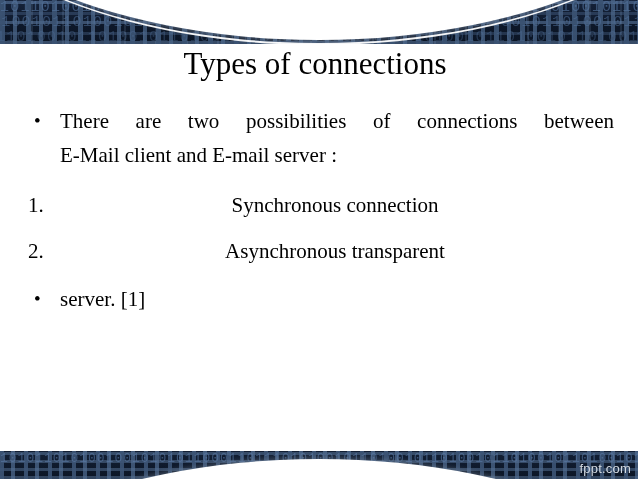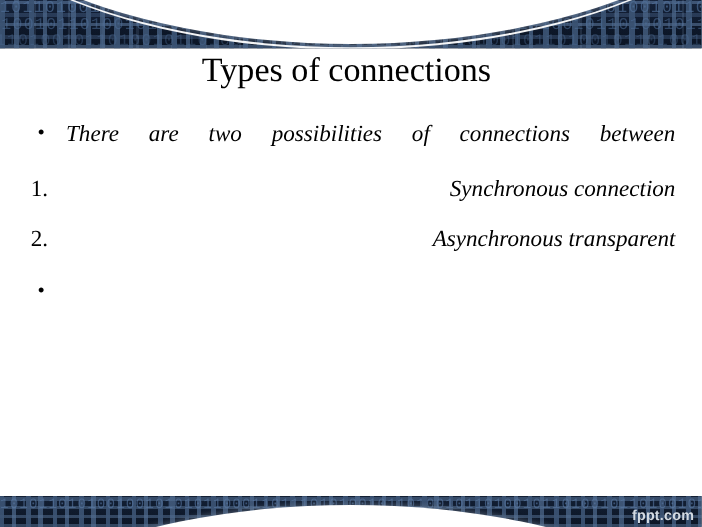--- a/index.html
+++ b/index.html
@@ -59,35 +59,35 @@
   }
   .band-bot .digits{position:absolute;left:0;top:1px;width:638px;height:28px;
       color:#5a7aa6;font-family:"Liberation Mono","DejaVu Sans Mono",monospace;
       font-size:13px;line-height:13px;letter-spacing:1px;white-space:nowrap;
       opacity:.6;overflow:hidden;}
   .arc-bot{position:absolute;left:-13%;bottom:-372px;width:126%;height:392px;
       background:#ffffff;border-radius:50%;
       box-shadow:0 -3px 5px -1px rgba(120,135,155,.45);}
   .watermark{position:absolute;right:7px;bottom:3px;
       font-family:"Liberation Sans","DejaVu Sans",sans-serif;
-      font-size:13px;font-weight:bold;color:#d3dae2;letter-spacing:.2px;}
+      font-size:13px;font-weight:normal;color:#d3dae2;letter-spacing:.2px;}
 
   
   .title{position:absolute;left:0;top:46px;width:630px;text-align:center;
       font-size:31px;line-height:36px;color:#000000;}
 
   .body{position:absolute;left:24px;top:104px;width:590px;color:#000;}
 
   .blk{display:flex;align-items:flex-start;}
   .b-mark{flex:0 0 auto;font-size:21px;line-height:34px;}
   .b-mark.dot{width:26px;padding-left:10px;font-size:19px;}
   .b-mark.num{width:28px;padding-left:4px;}
   .b-text{flex:1 1 auto;font-size:21px;line-height:34px;text-align:justify;
-      text-justify:inter-word;font-style:italic;}
-  .b-text.nojust{text-align:right;}
+      text-justify:inter-word;}
+  .b-text.nojust{text-align:center;}
   .b-text > .ln{display:block;}
   .b-text > .ln.j{text-align:justify;text-align-last:justify;}
 
   .gap-a{height:16px;}
   .gap-b{height:12px;}
   .gap-c{height:14px;}
 </style>
 </head>
 <body>
 
@@ -105,20 +105,21 @@
   </div>
 
   <div class="title">Types of connections</div>
 
   <div class="body">
 
     <div class="blk">
       <div class="b-mark dot">•</div>
       <div class="b-text">
         <span class="ln j">There are two possibilities of connections between</span>
+        <span class="ln">E-Mail client and E-mail server :</span>
       </div>
     </div>
 
     <div class="gap-a"></div>
 
     <div class="blk">
       <div class="b-mark num">1.</div>
       <div class="b-text nojust">
         <span class="ln">Synchronous connection</span>
       </div>
@@ -131,20 +132,21 @@
       <div class="b-text nojust">
         <span class="ln">Asynchronous transparent</span>
       </div>
     </div>
 
     <div class="gap-c"></div>
 
     <div class="blk">
       <div class="b-mark dot">•</div>
       <div class="b-text">
+        <span class="ln">server. [1]</span>
       </div>
     </div>
 
   </div>
 
   <div class="band-bot">
     <div class="tex"></div>
     <div class="digits">1010110101001001010101100011011101010010110100101101001011010010110100101101001011010</div>
     <div class="arc-bot"></div>
   </div>

